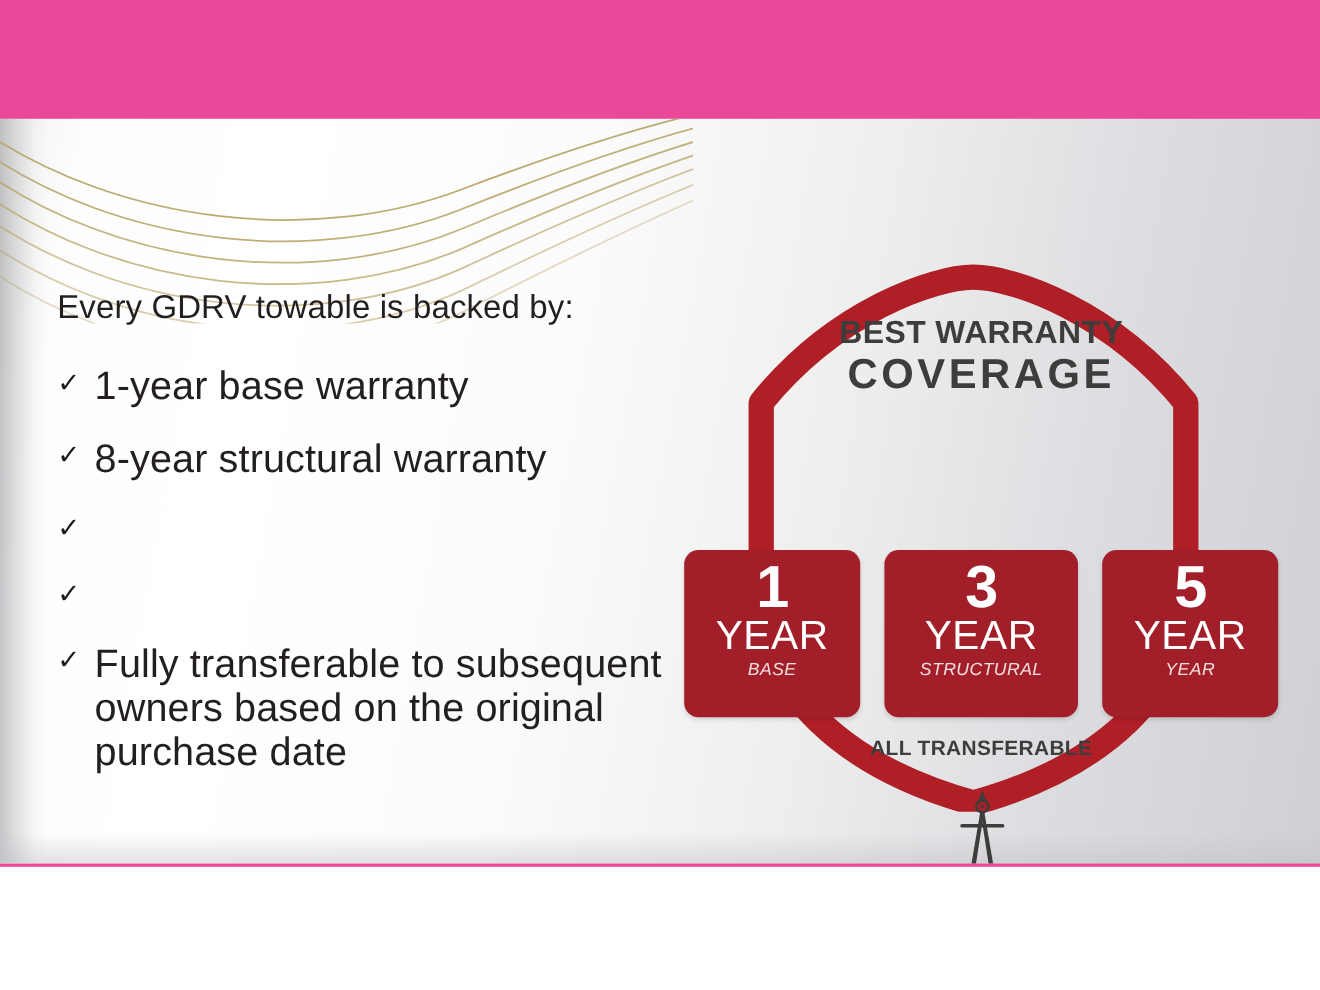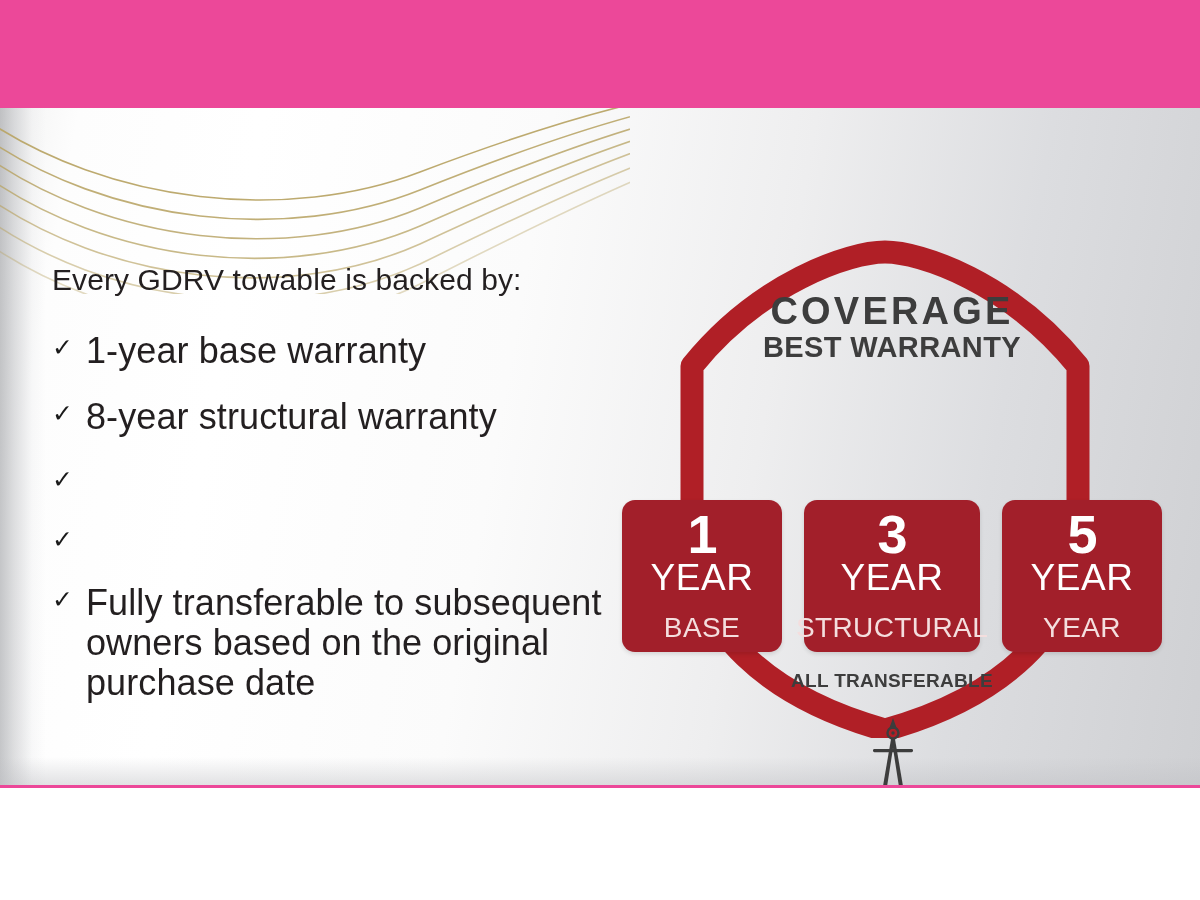--- a/index.html
+++ b/index.html
@@ -180,26 +180,27 @@
   }
   .card .yr {
     font-size: 37px;
     font-weight: normal;
     color: #ffffff;
     line-height: 34px;
     letter-spacing: .5px;
     margin-top: 1px;
   }
   .card .sub {
-    font-size: 28px;
+    font-size: 16px;
     color: #f4dede;
     line-height: 26px;
     letter-spacing: .4px;
-    margin-top: 20px;
+    margin-top: 2px;
     white-space: nowrap;
+    font-style: italic;
   }
 
   #transferable {
     position: absolute;
     left: 0;
     top: 432px;
     width: 560px;
     text-align: center;
     font-size: 19px;
     font-weight: bold;
@@ -270,22 +271,22 @@
                  C90,44 180,14 215,14
                  C250,14 340,44 408,128
                  L408,186
                  L408,300
                  C408,392 330,460 215,492
                  C100,460 22,392 22,300
                  L22,186 Z" fill="none" stroke="#b01f26" stroke-width="23" stroke-linejoin="round" stroke-linecap="round"></path>
       </svg>
 
       <div id="badge-title">
+        <span id="title-line1">BEST WARRANTY</span>
         <span id="title-line2">COVERAGE</span>
-        <span id="title-line1">BEST WARRANTY</span>
       </div>
 
       <div id="cards">
         <div class="card w1">
           <span class="num">1</span>
           <span class="yr">YEAR</span>
           <span class="sub">BASE</span>
         </div>
         <div class="card w2">
           <span class="num">3</span>

